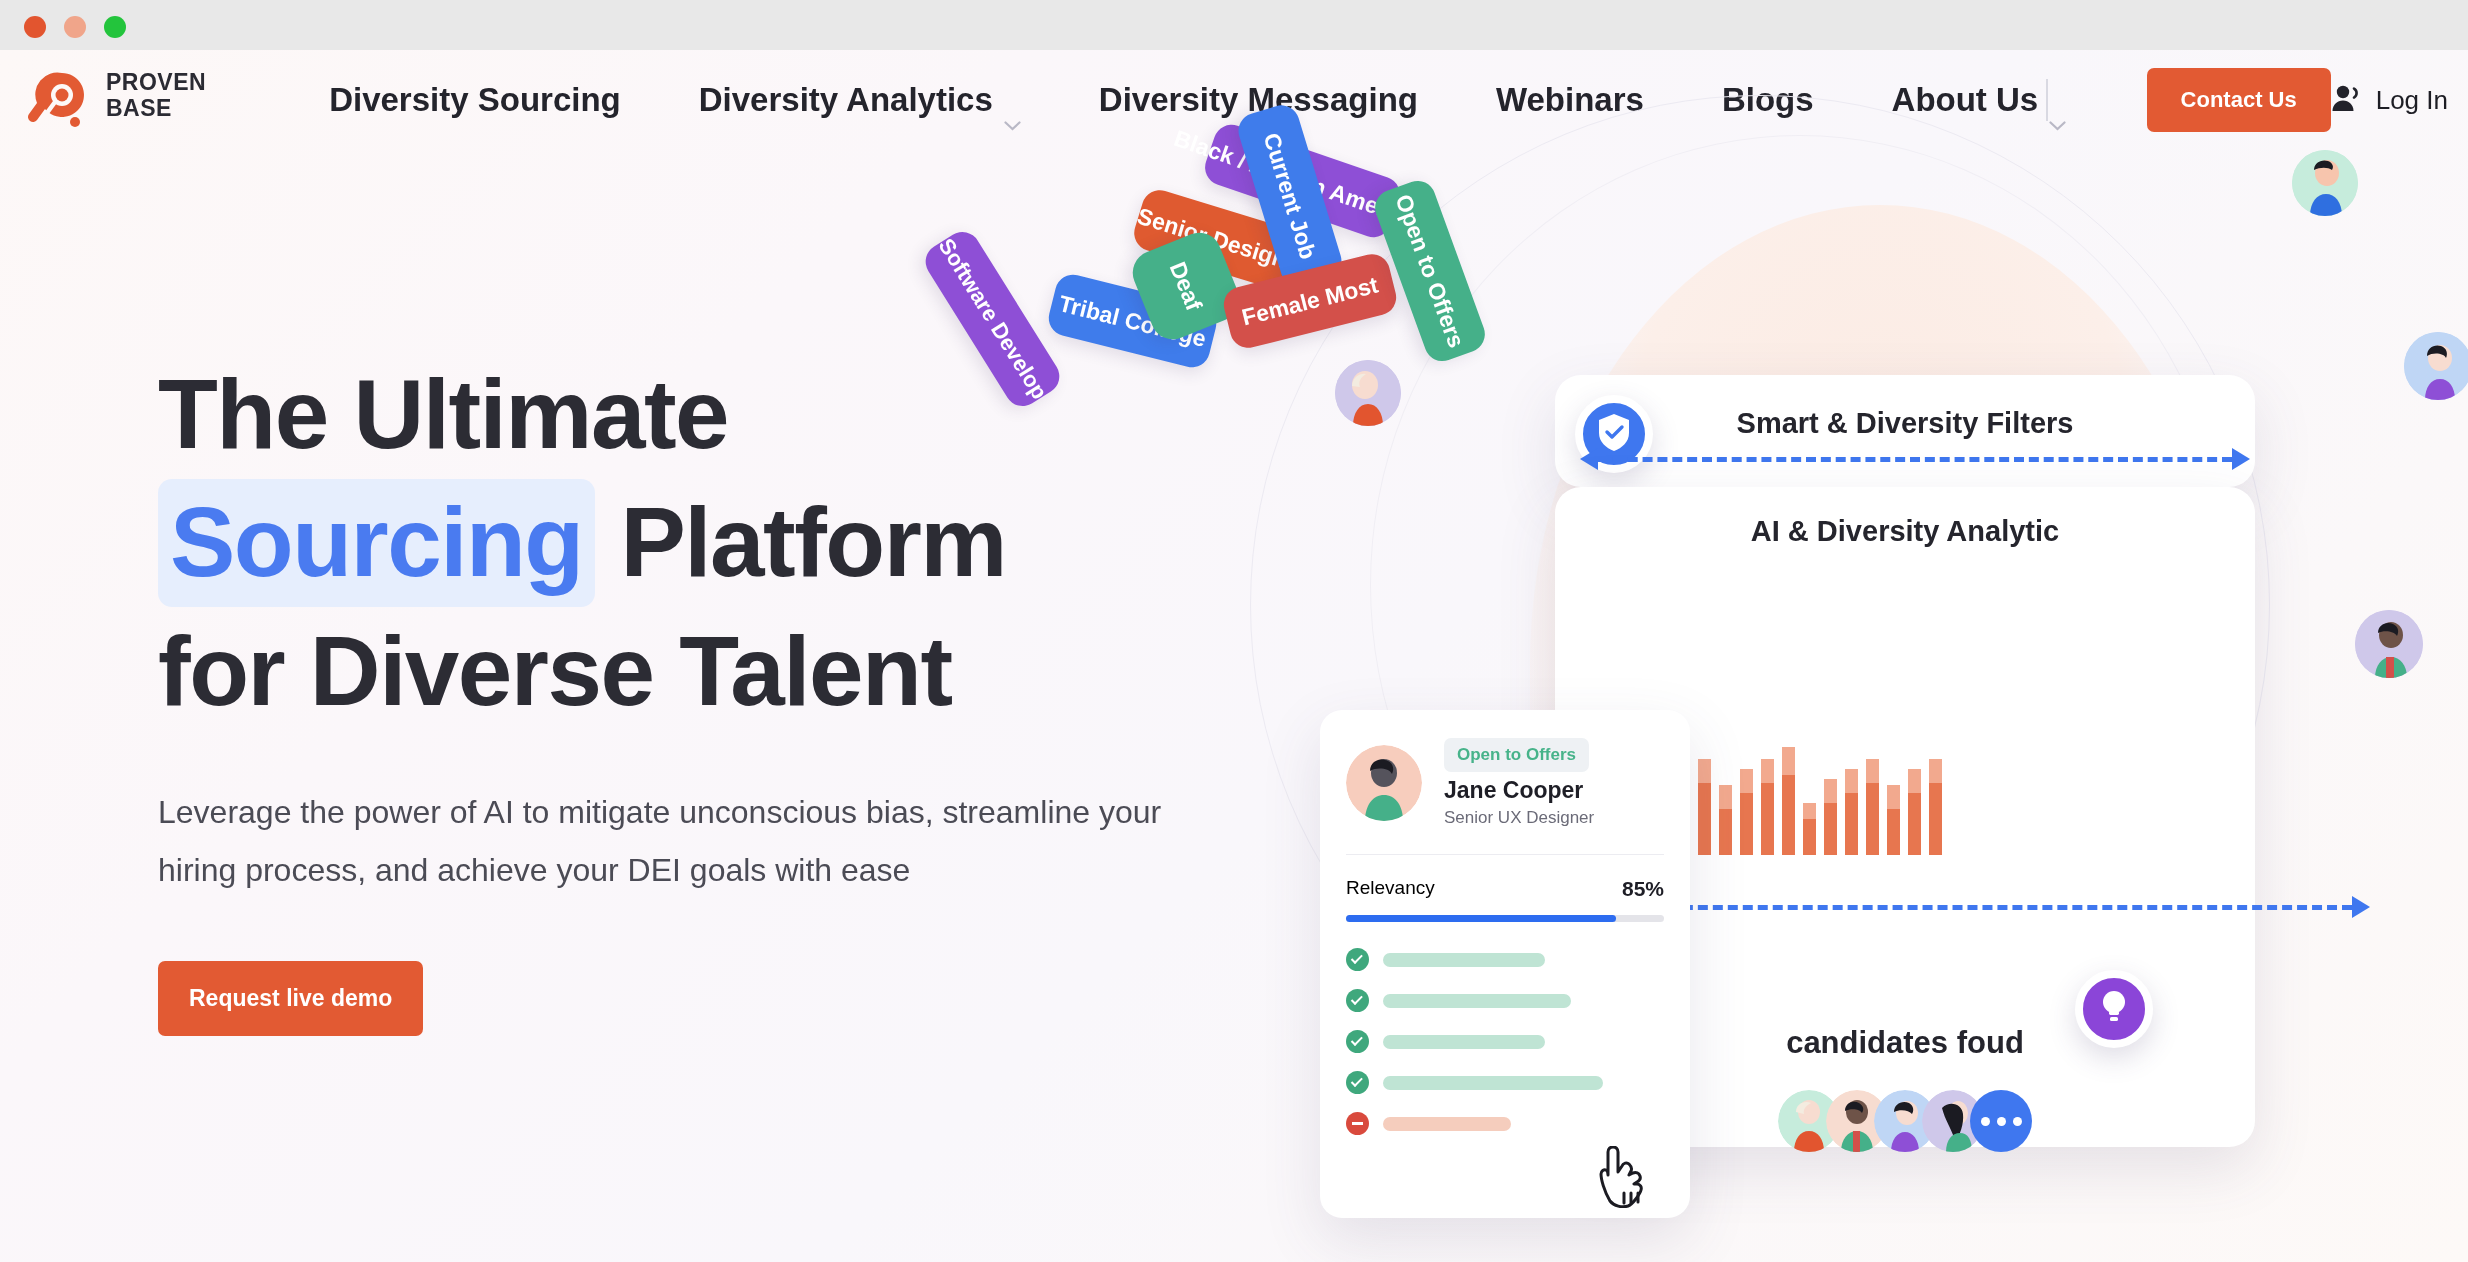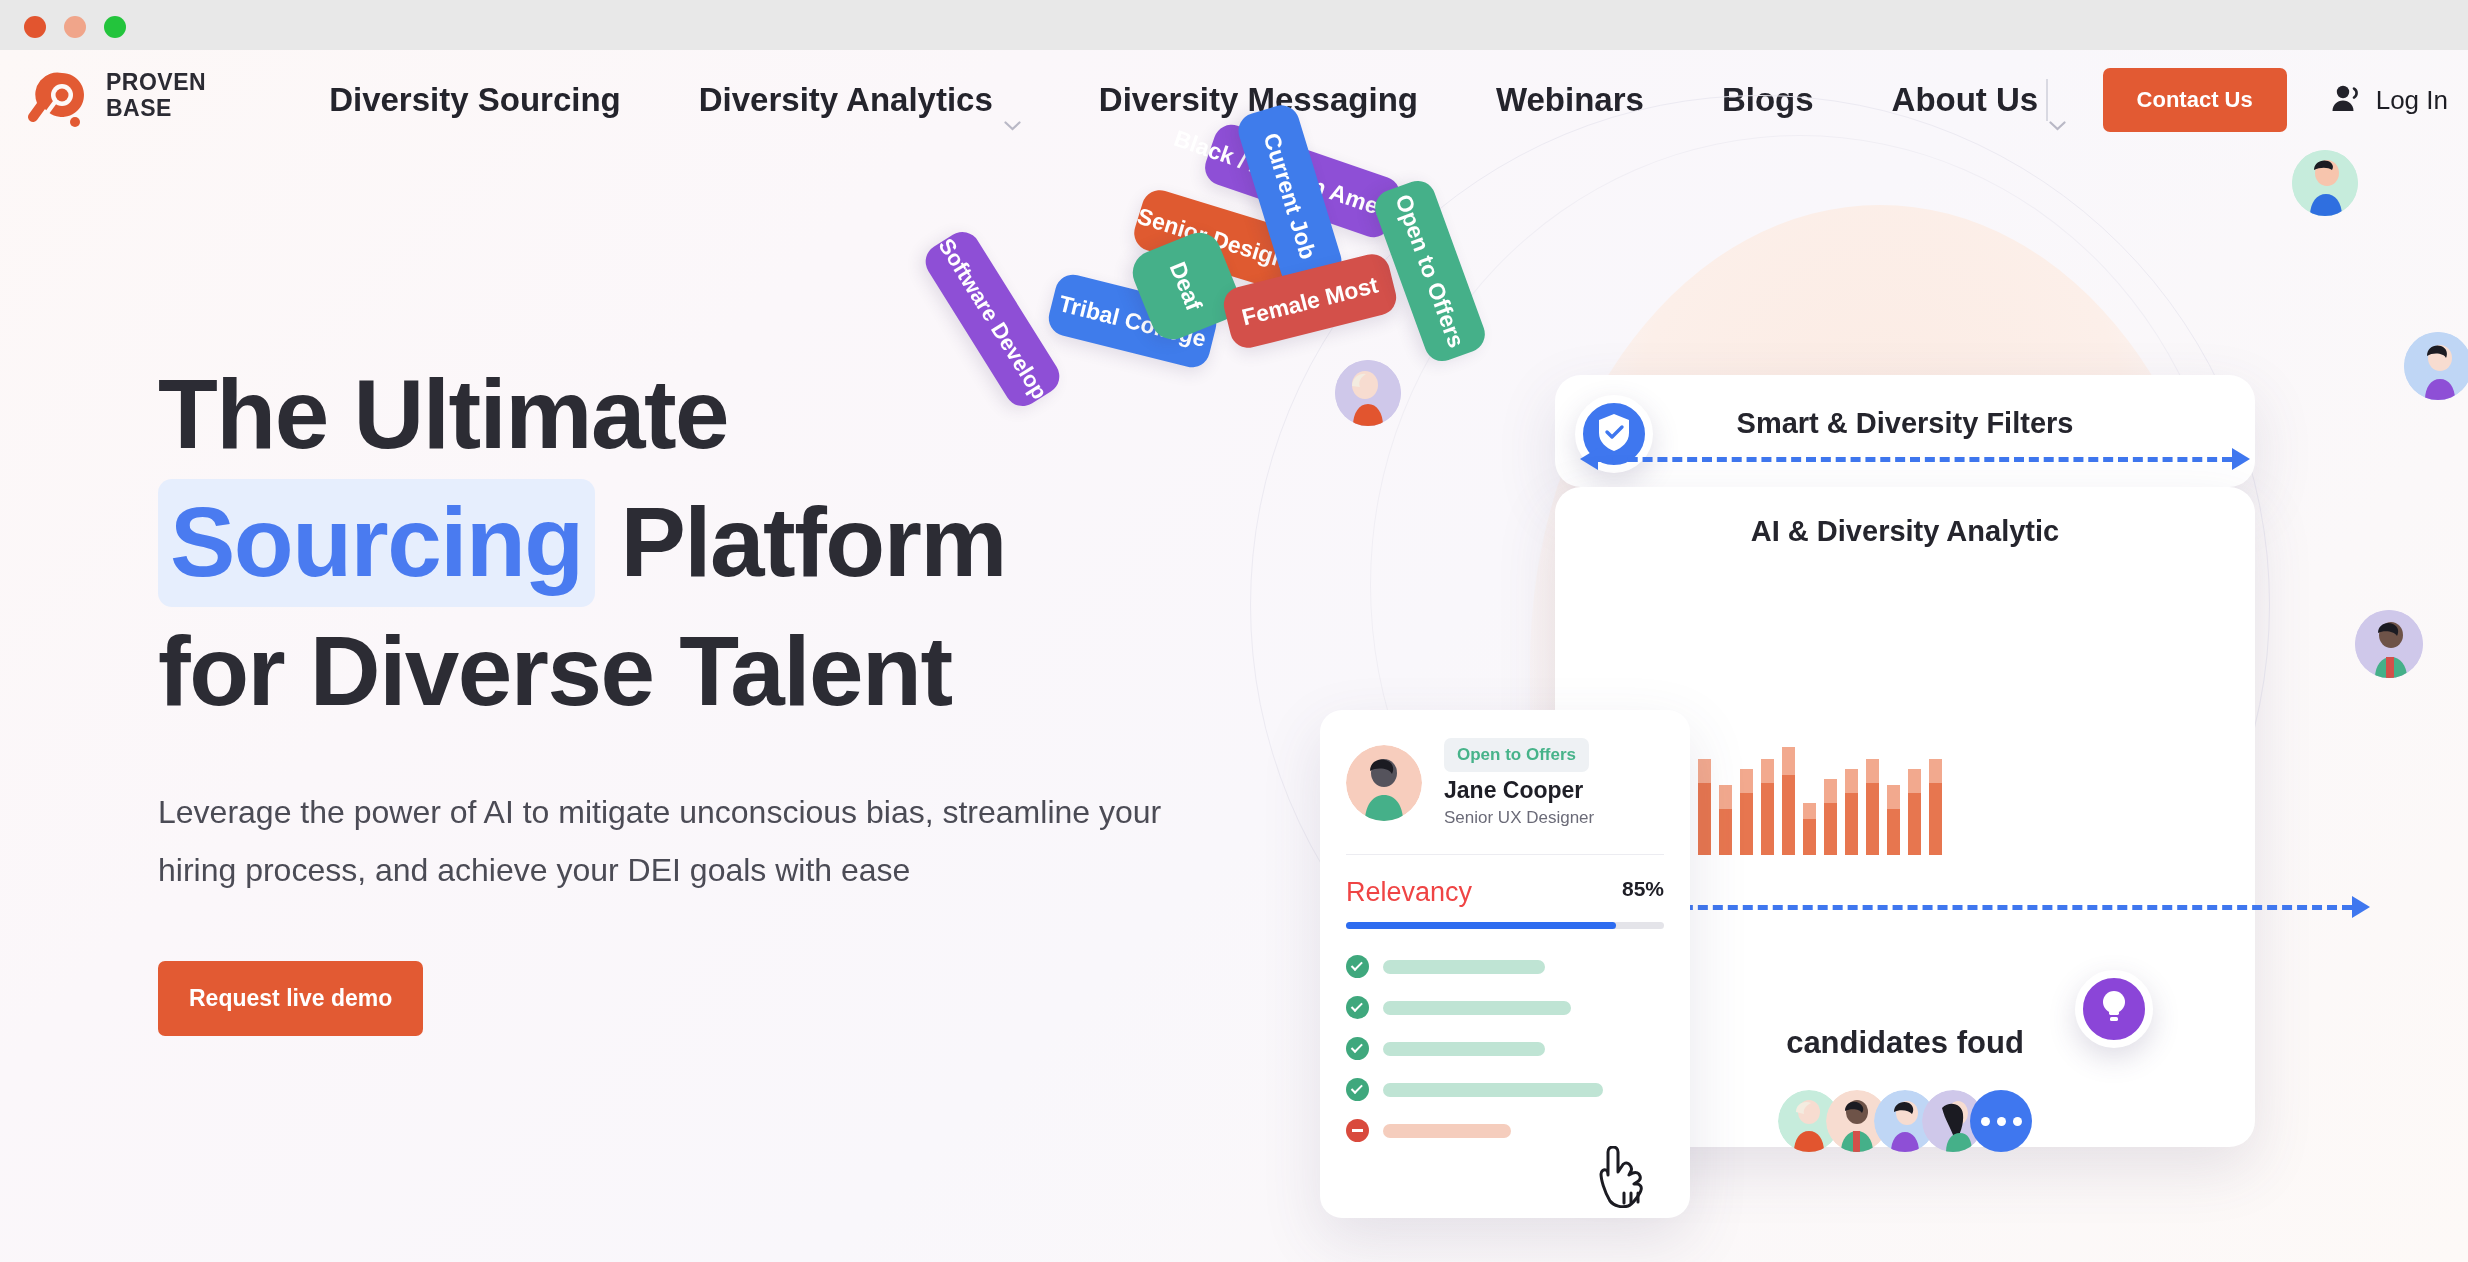--- a/index.html
+++ b/index.html
@@ -53,21 +53,21 @@
     font-size: 33px; font-weight: 600; color: #24242c;
     padding: 0 39px; cursor: pointer; white-space: nowrap;
   }
   .chev {
     width: 17px; height: 10px; position: relative; top: 6px;
     flex: none;
   }
 
   .header-right {
     position: absolute; right: 20px; top: 50%; transform: translateY(-50%);
-    display: flex; align-items: center; gap: 44px; padding-left: 18px;
+    display: flex; align-items: center;  padding-left: 18px;
   }
   .divider-v { width: 2px; height: 42px; background: #d9d9e2; position: absolute; right: 420px; top: 50%; transform: translateY(-50%); }
   .btn-contact {
     background: #e25a33; color: #fff;
     font-size: 22px; font-weight: 700;
     padding: 19px 34px; border-radius: 7px; border: 0;
     cursor: pointer; white-space: nowrap;
   }
   .login { display: flex; align-items: center; gap: 13px; cursor: pointer; }
   .login-label { font-size: 26px; color: #1d1d24; }
@@ -193,21 +193,21 @@
   .cand-head { display: flex; align-items: center; gap: 22px; padding: 28px 26px 0 26px; }
   .cand-ava { width: 76px; height: 76px; border-radius: 50%; overflow: hidden; position: relative; flex: none; }
   .tag-open {
     display: inline-block; background: #eef1f4; color: #47b38a;
     font-size: 17px; font-weight: 600; padding: 7px 13px; border-radius: 7px;
   }
   .cand-name { font-size: 23px; font-weight: 700; color: #1e1e26; margin-top: 5px; }
   .cand-role { font-size: 17px; color: #6b6b78; margin-top: 4px; }
   .sep { height: 1px; background: #ececf1; margin: 26px 26px 0 26px; }
   .rel-row { display: flex; justify-content: space-between; padding: 22px 26px 0 26px; }
-  .rel-lbl { font-size: 27px; color: #ef4444; }
+  .rel-lbl { font-size: 19px; color: #000000; }
   .rel-val { font-size: 21px; font-weight: 700; color: #1e1e26; }
   .rel-track { margin: 14px 26px 0 26px; height: 7px; background: #e4e4e9; border-radius: 4px; }
   .rel-fill { height: 7px; background: #2d6cf0; border-radius: 4px; }
   .chk-list { padding: 26px 26px 0 26px; }
   .chk-row { display: flex; align-items: center; gap: 14px; margin-bottom: 18px; }
   .chk {
     width: 23px; height: 23px; border-radius: 50%; flex: none;
     display: flex; align-items: center; justify-content: center;
   }
   .chk.ok { background: #3fa87d; }

